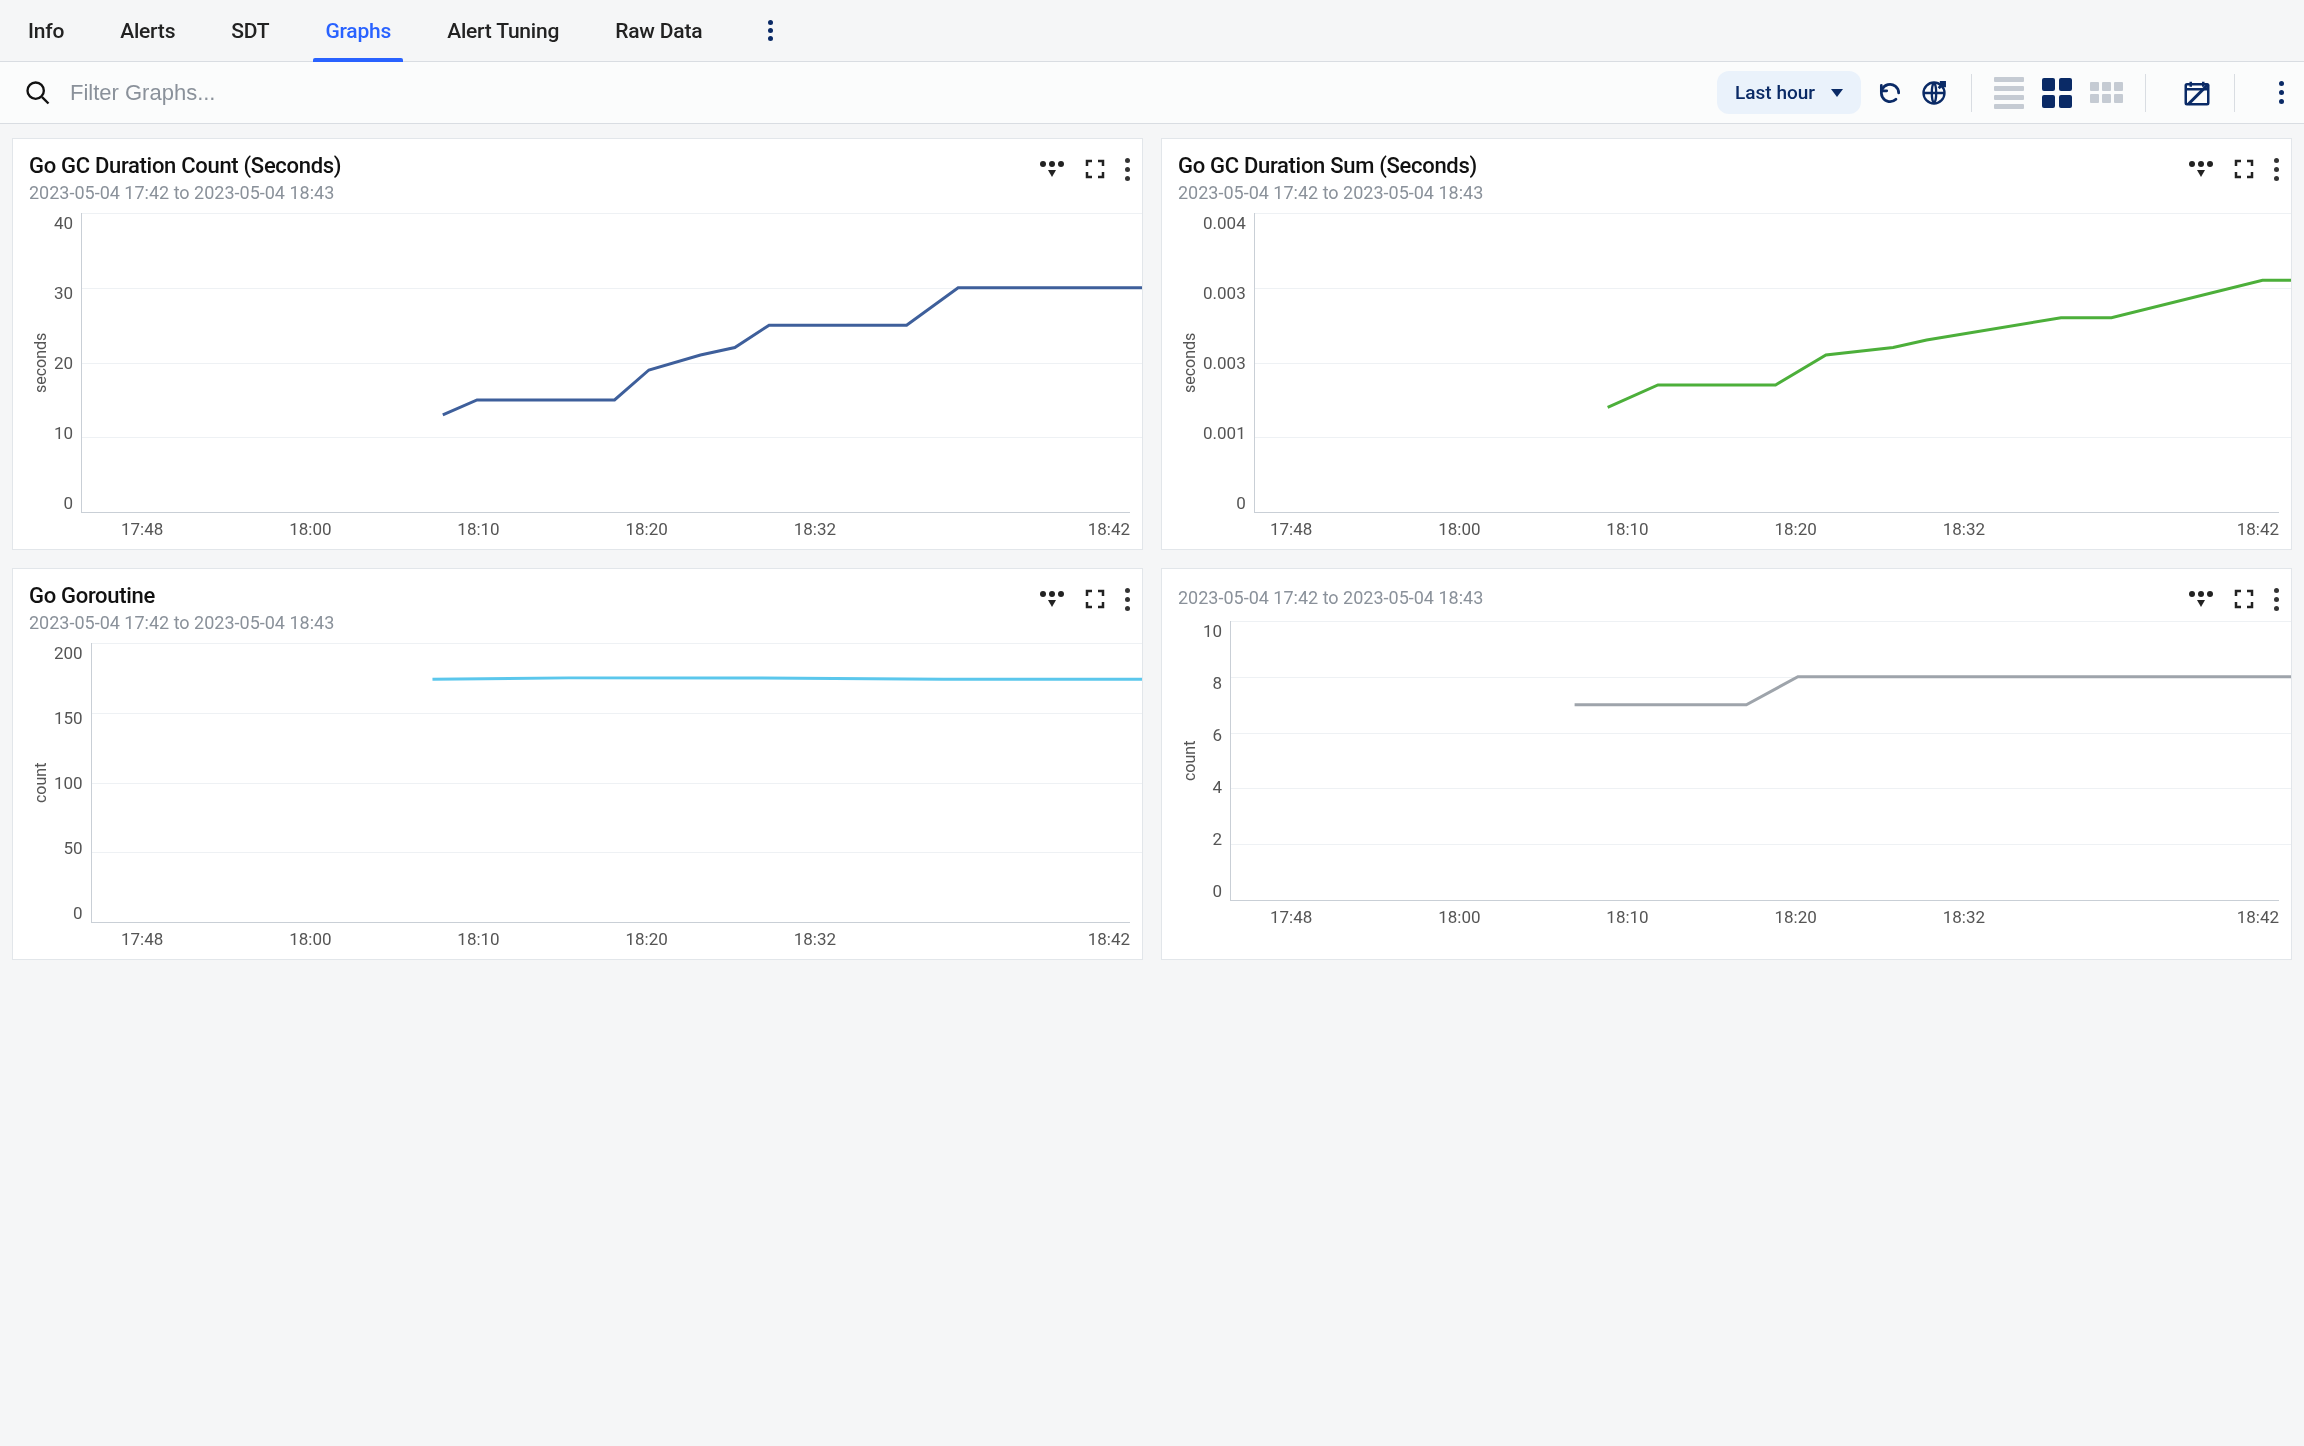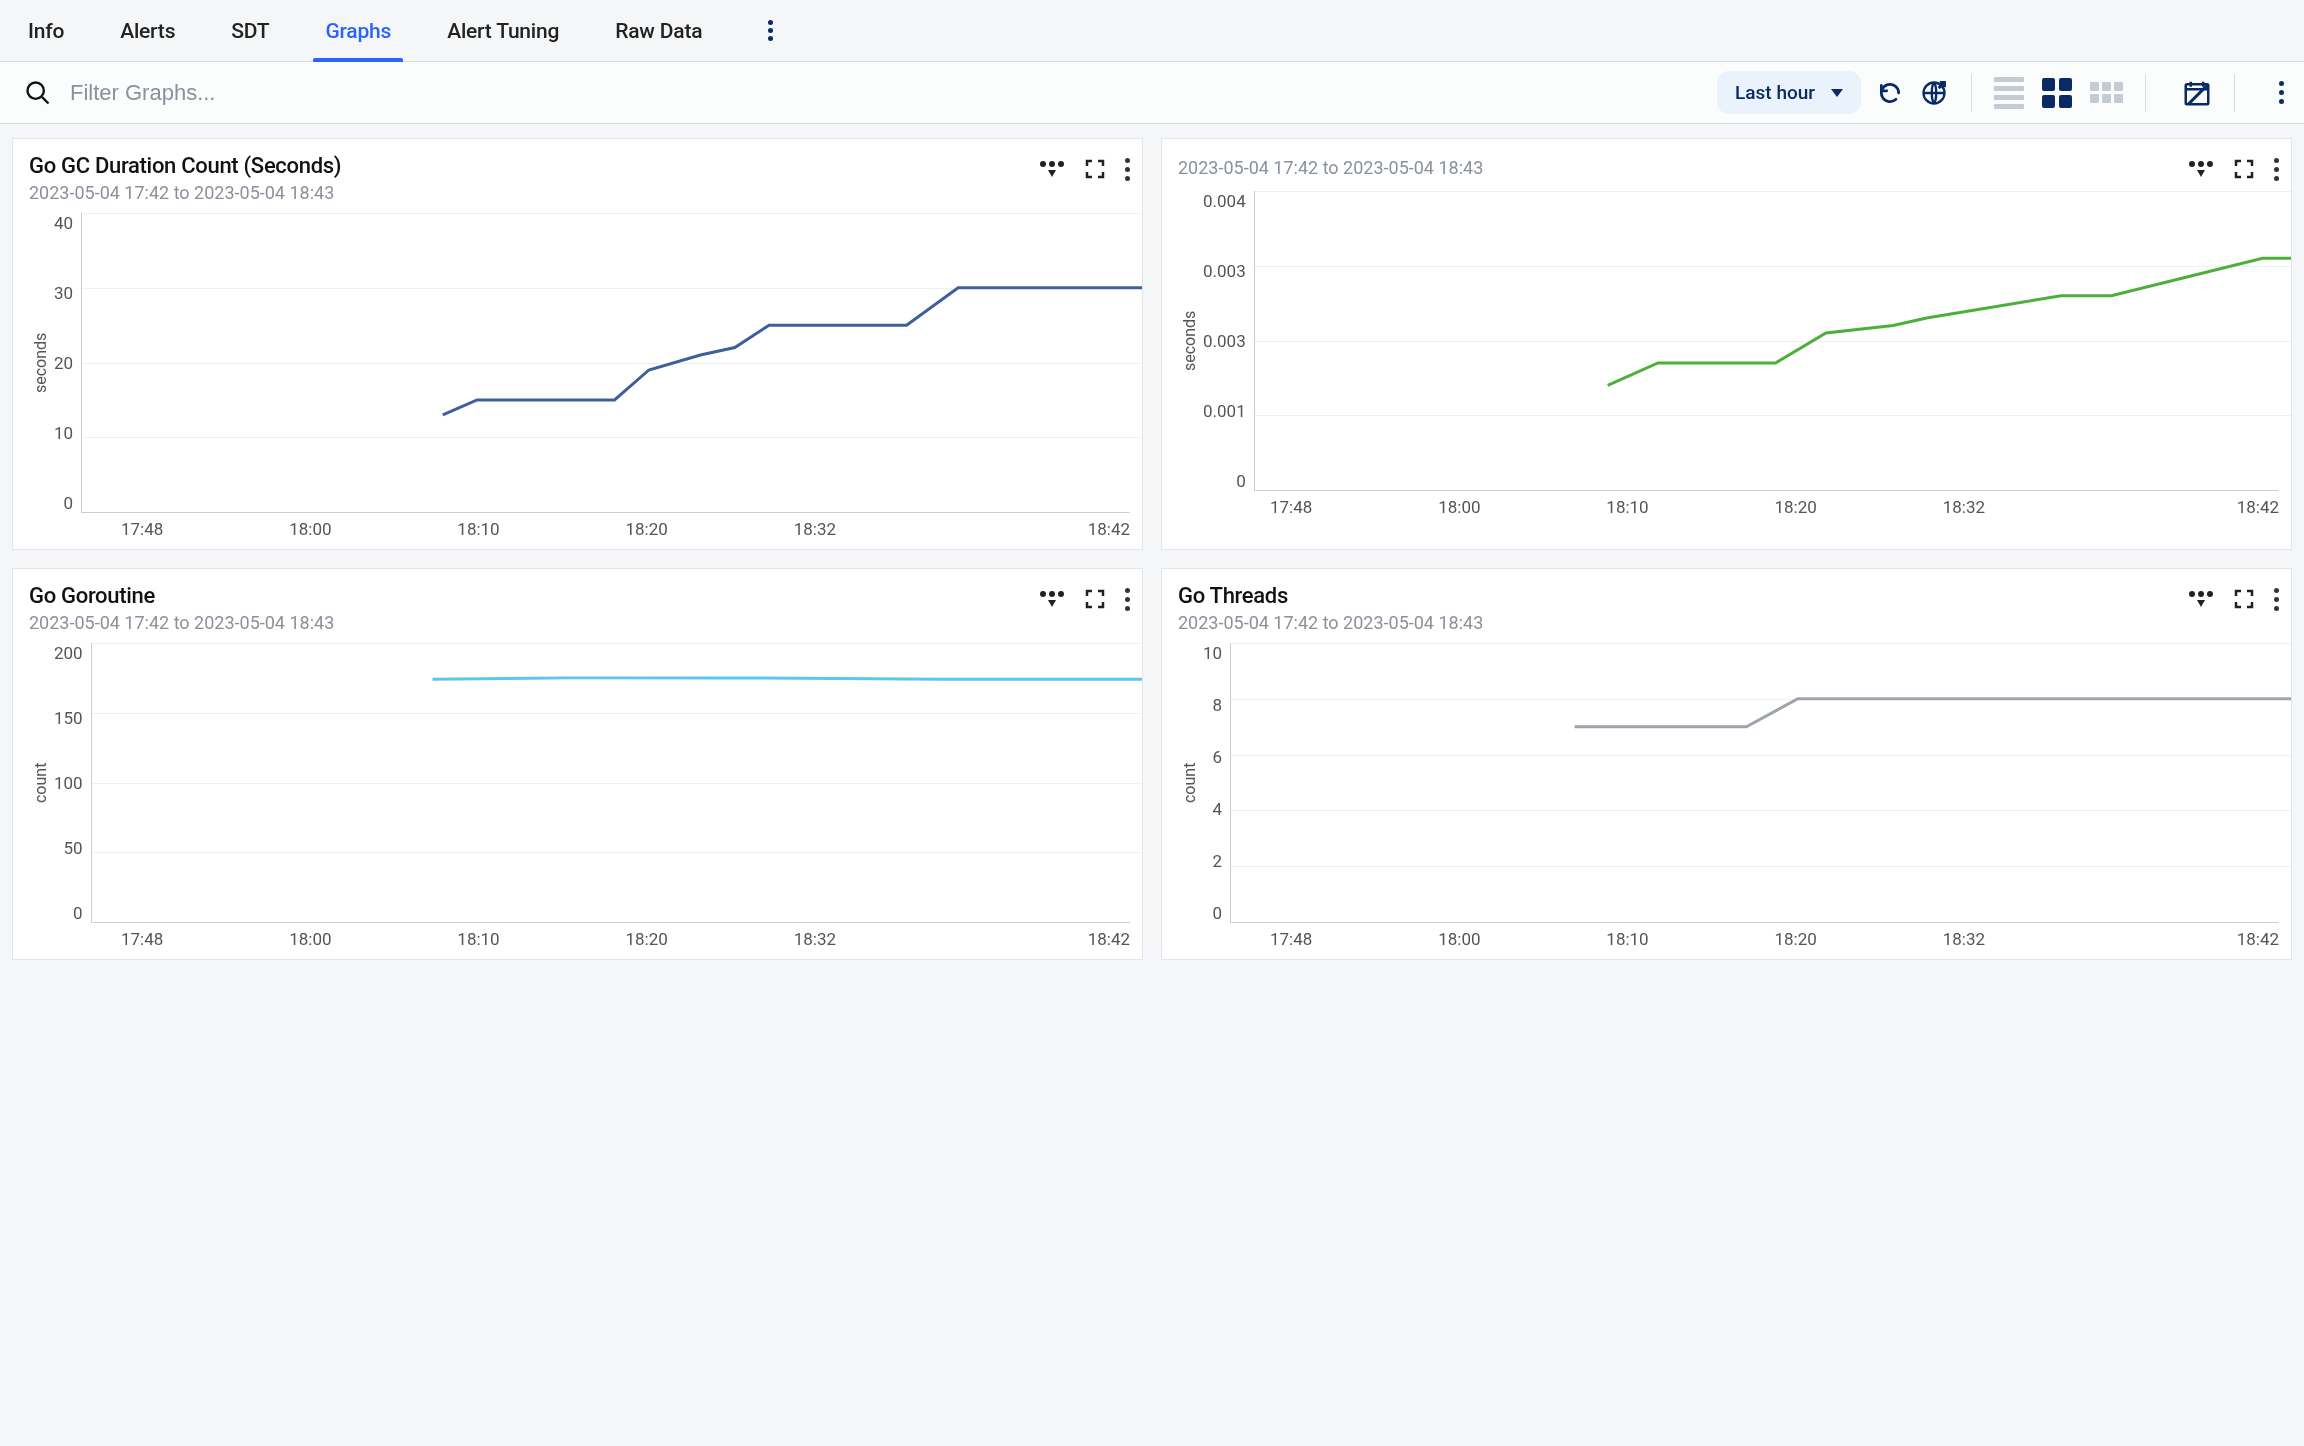--- a/index.html
+++ b/index.html
@@ -197,20 +197,21 @@
           <span>18:10</span>
           <span>18:20</span>
           <span>18:32</span>
           <span>18:42</span>
         </div>
   </div>
 
   <div class="card">
     <div class="card-head">
       <div class="card-titles">
+        <div class="card-title">Go GC Duration Sum (Seconds)</div>
         <div class="card-sub">2023-05-04 17:42 to 2023-05-04 18:43</div>
       </div>
       <div class="card-actions">
         <svg class="heart-down" viewBox="0 0 26 18" fill="#222">
               <circle cx="4" cy="4" r="3"></circle>
               <circle cx="13" cy="4" r="3"></circle>
               <circle cx="22" cy="4" r="3"></circle>
               <path d="M9 10 L13 17 L17 10 Z"></path>
             </svg>
         <svg class="expand-icon" viewBox="0 0 24 24" fill="none" stroke="#222" stroke-width="2.5">
@@ -300,21 +301,20 @@
           <span>18:10</span>
           <span>18:20</span>
           <span>18:32</span>
           <span>18:42</span>
         </div>
   </div>
 
   <div class="card">
     <div class="card-head">
       <div class="card-titles">
-        <div class="card-title">Go Threads</div>
         <div class="card-sub">2023-05-04 17:42 to 2023-05-04 18:43</div>
       </div>
       <div class="card-actions">
         <svg class="heart-down" viewBox="0 0 26 18" fill="#222">
               <circle cx="4" cy="4" r="3"></circle>
               <circle cx="13" cy="4" r="3"></circle>
               <circle cx="22" cy="4" r="3"></circle>
               <path d="M9 10 L13 17 L17 10 Z"></path>
             </svg>
         <svg class="expand-icon" viewBox="0 0 24 24" fill="none" stroke="#222" stroke-width="2.5">

